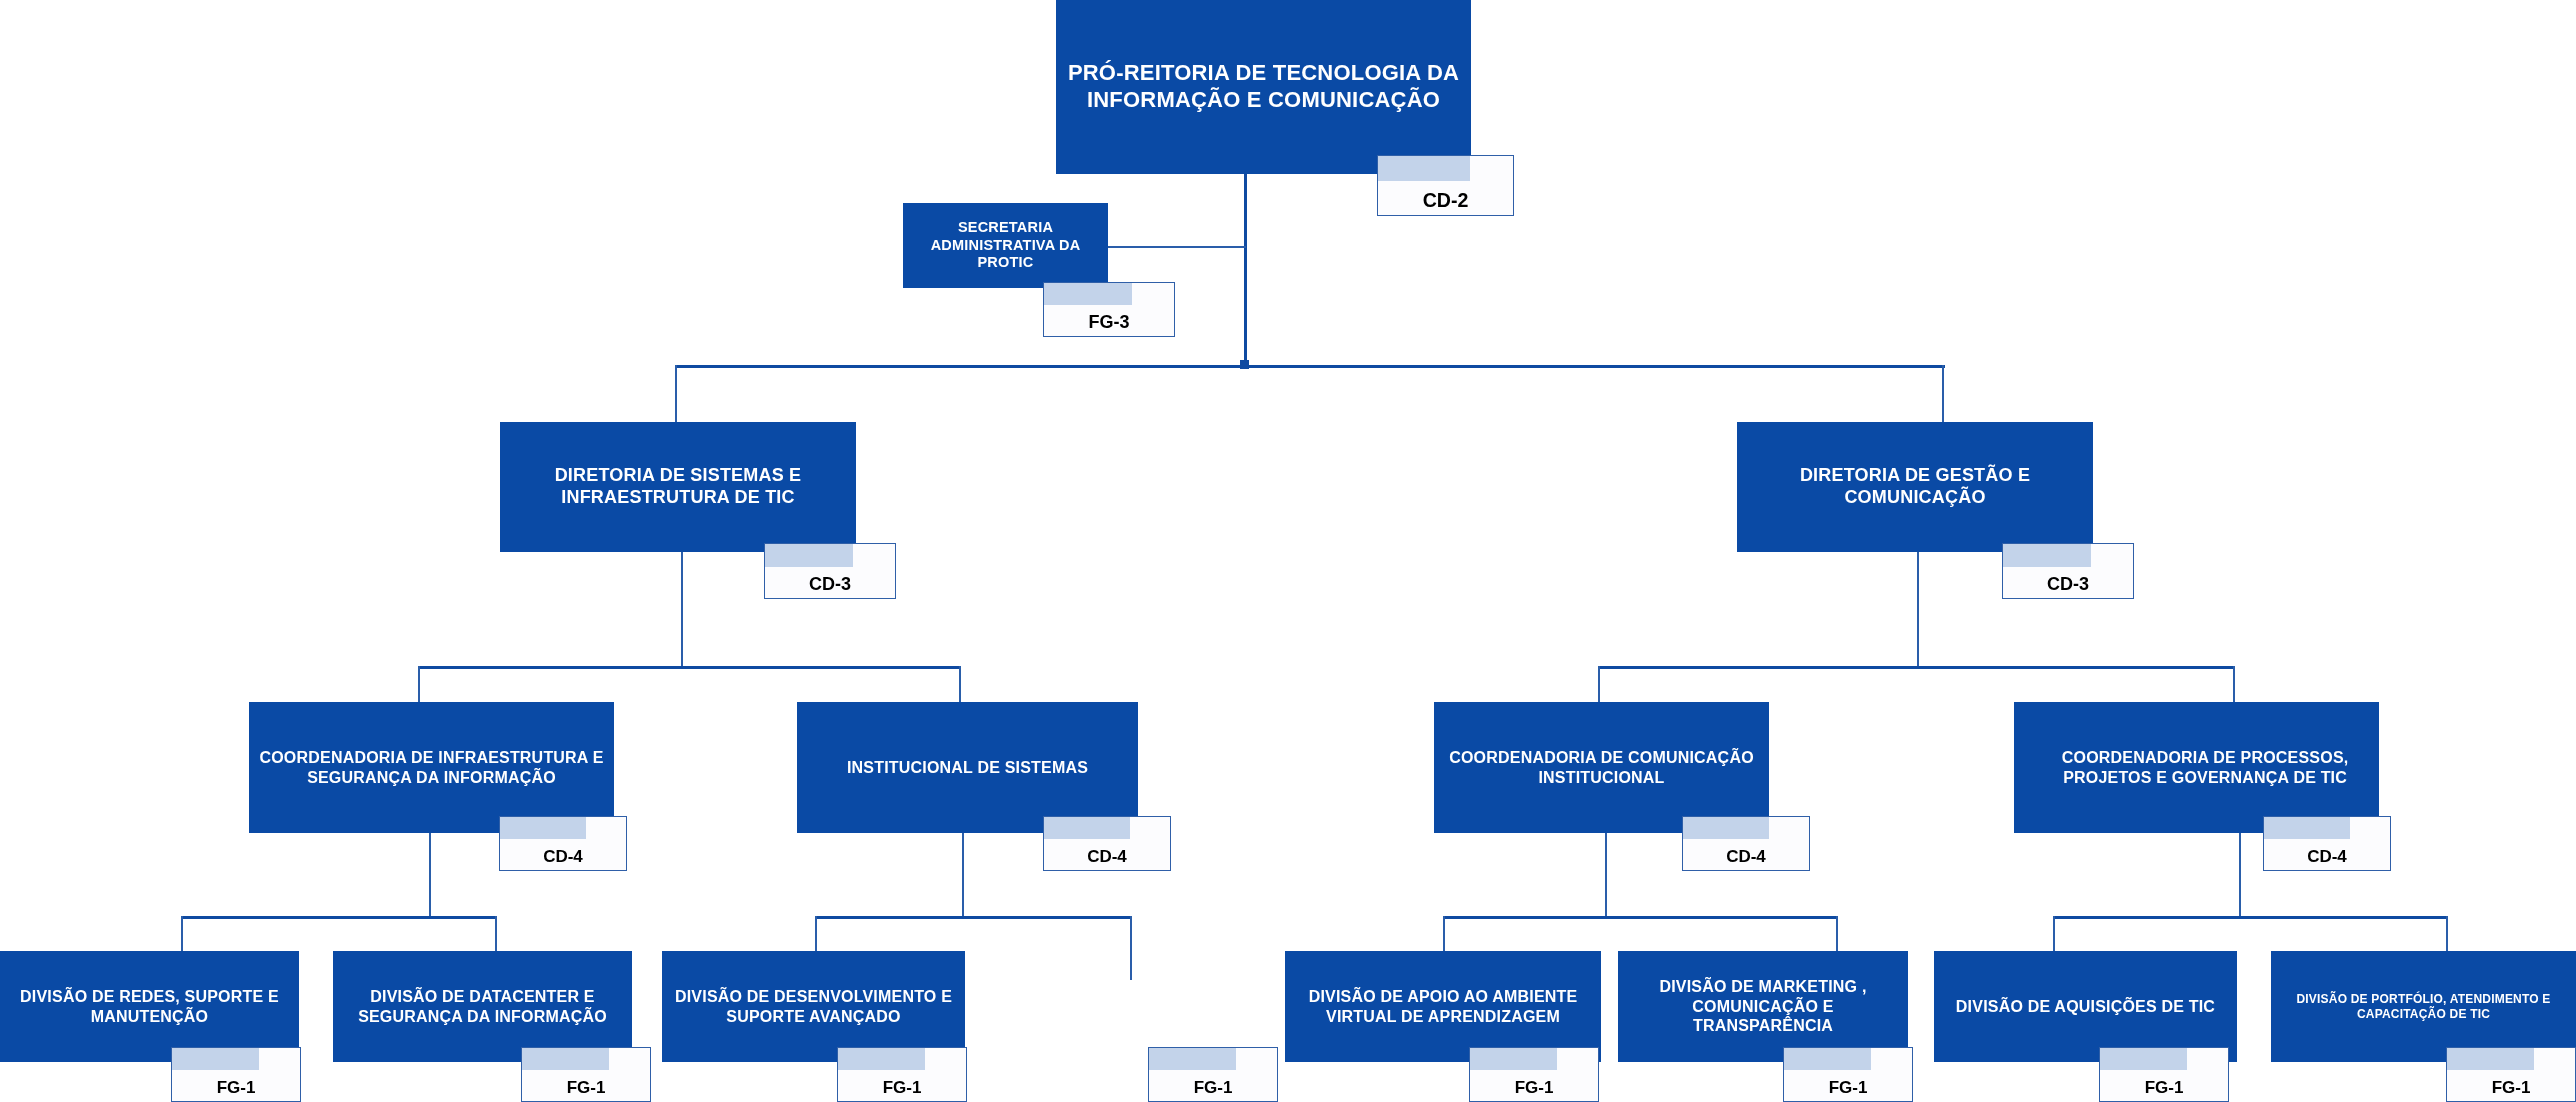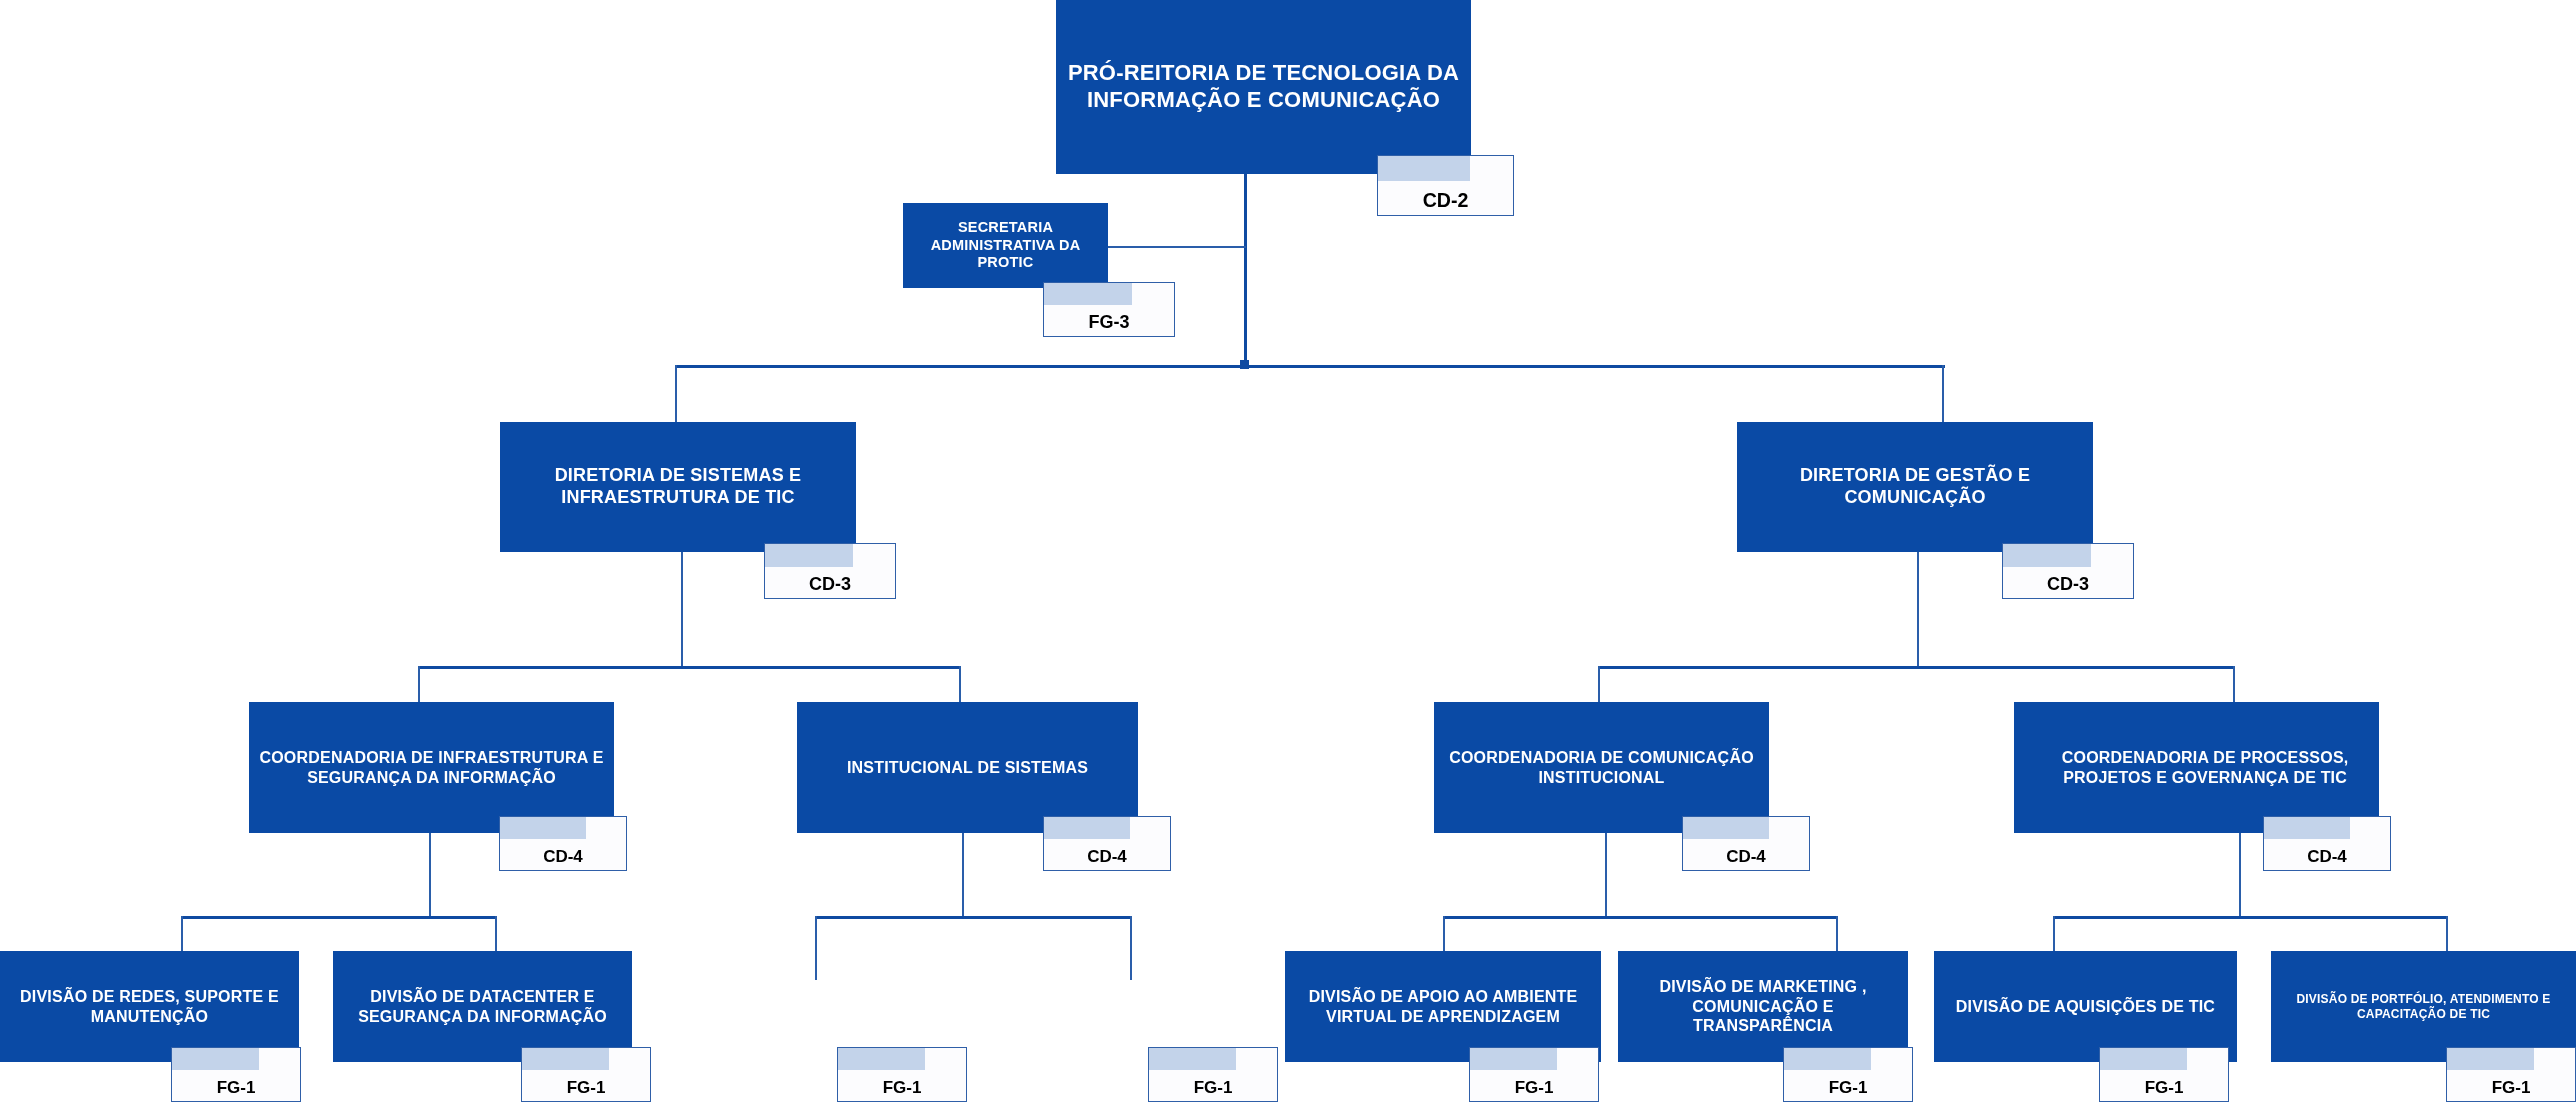--- a/index.html
+++ b/index.html
@@ -183,20 +183,23 @@
   </div>
 
   <div class="node" style="left:333px;top:951px;width:299px;height:111px;font-size:16px;">
     <span>DIVISÃO DE DATACENTER E SEGURANÇA DA INFORMAÇÃO</span>
   </div>
   <div class="badge" style="left:521px;top:1047px;width:130px;height:55px;">
     <div class="strip"></div>
     <div class="blabel" style="font-size:17px;">FG-1</div>
   </div>
 
+  <div class="node" style="left:662px;top:951px;width:303px;height:111px;font-size:16px;">
+    <span>DIVISÃO DE DESENVOLVIMENTO E SUPORTE AVANÇADO</span>
+  </div>
   <div class="badge" style="left:837px;top:1047px;width:130px;height:55px;">
     <div class="strip"></div>
     <div class="blabel" style="font-size:17px;">FG-1</div>
   </div>
 
   <div class="badge" style="left:1148px;top:1047px;width:130px;height:55px;">
     <div class="strip"></div>
     <div class="blabel" style="font-size:17px;">FG-1</div>
   </div>
 

